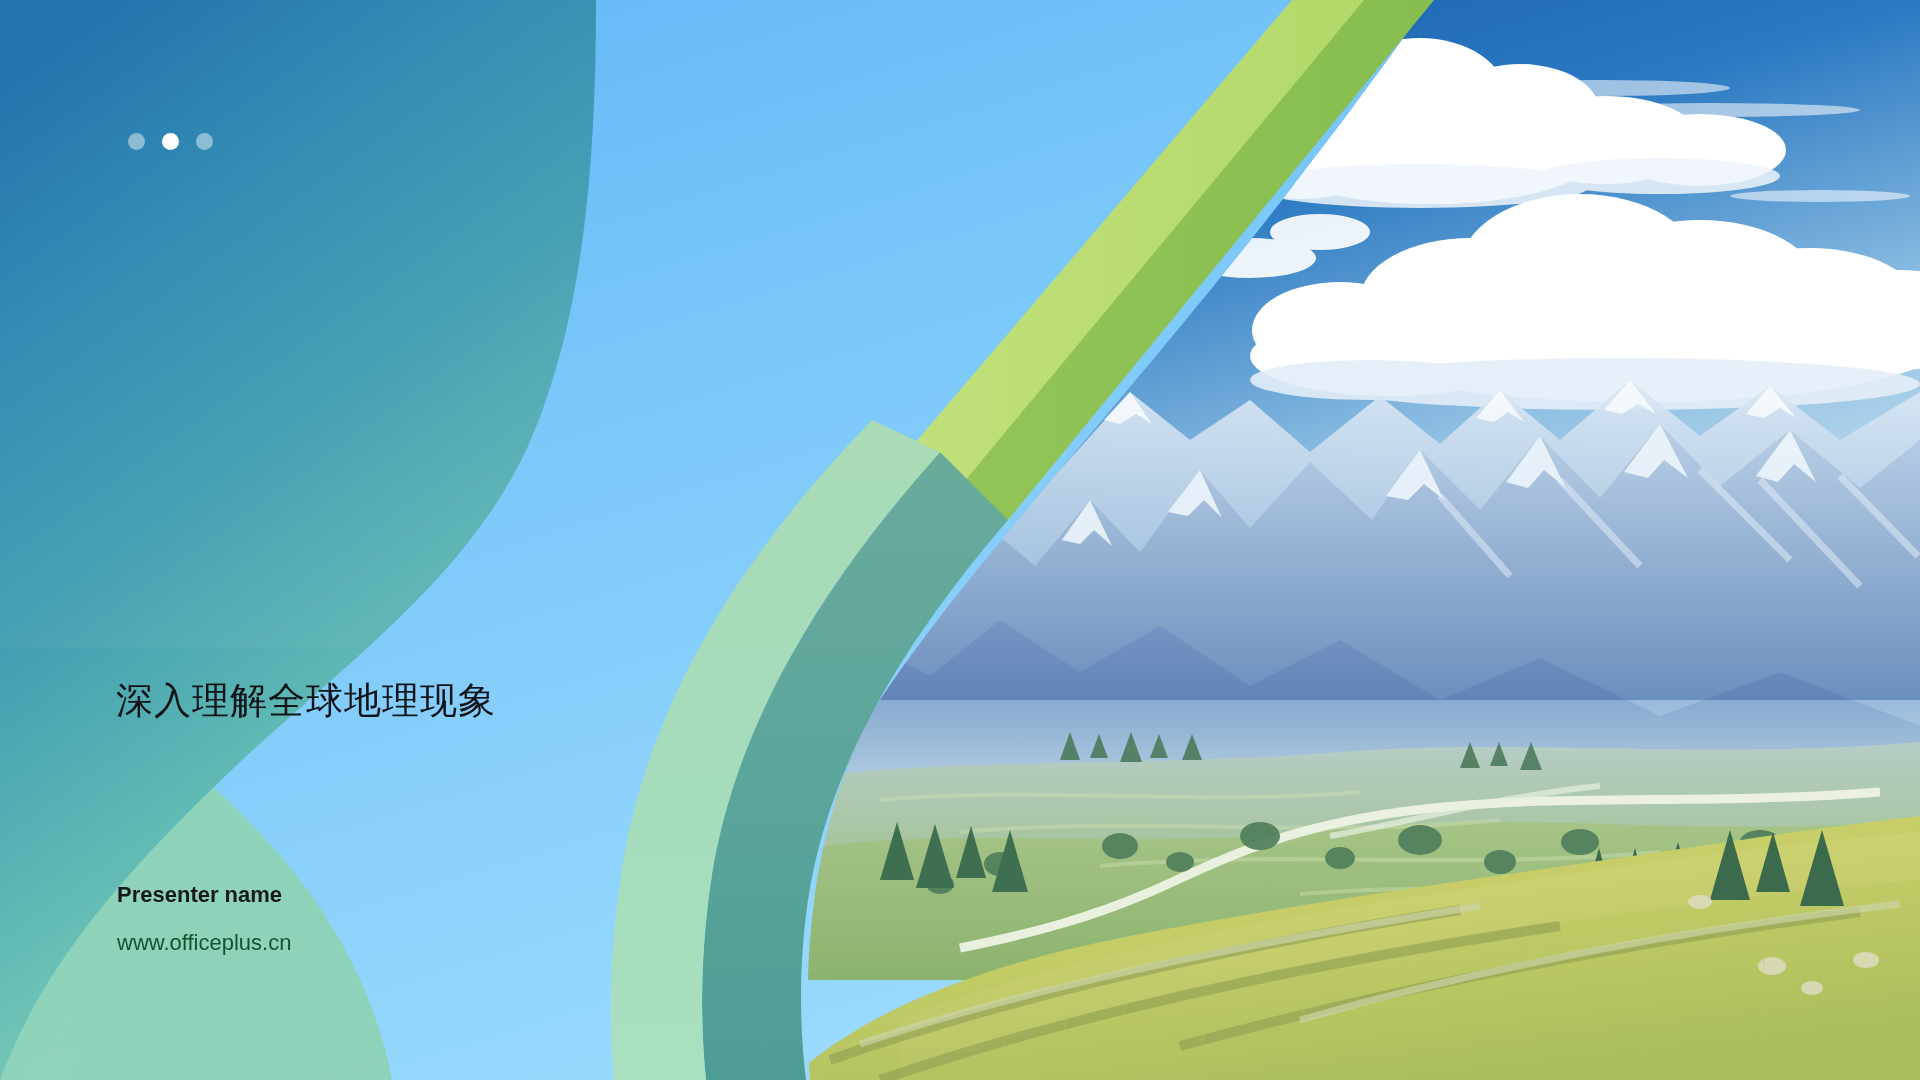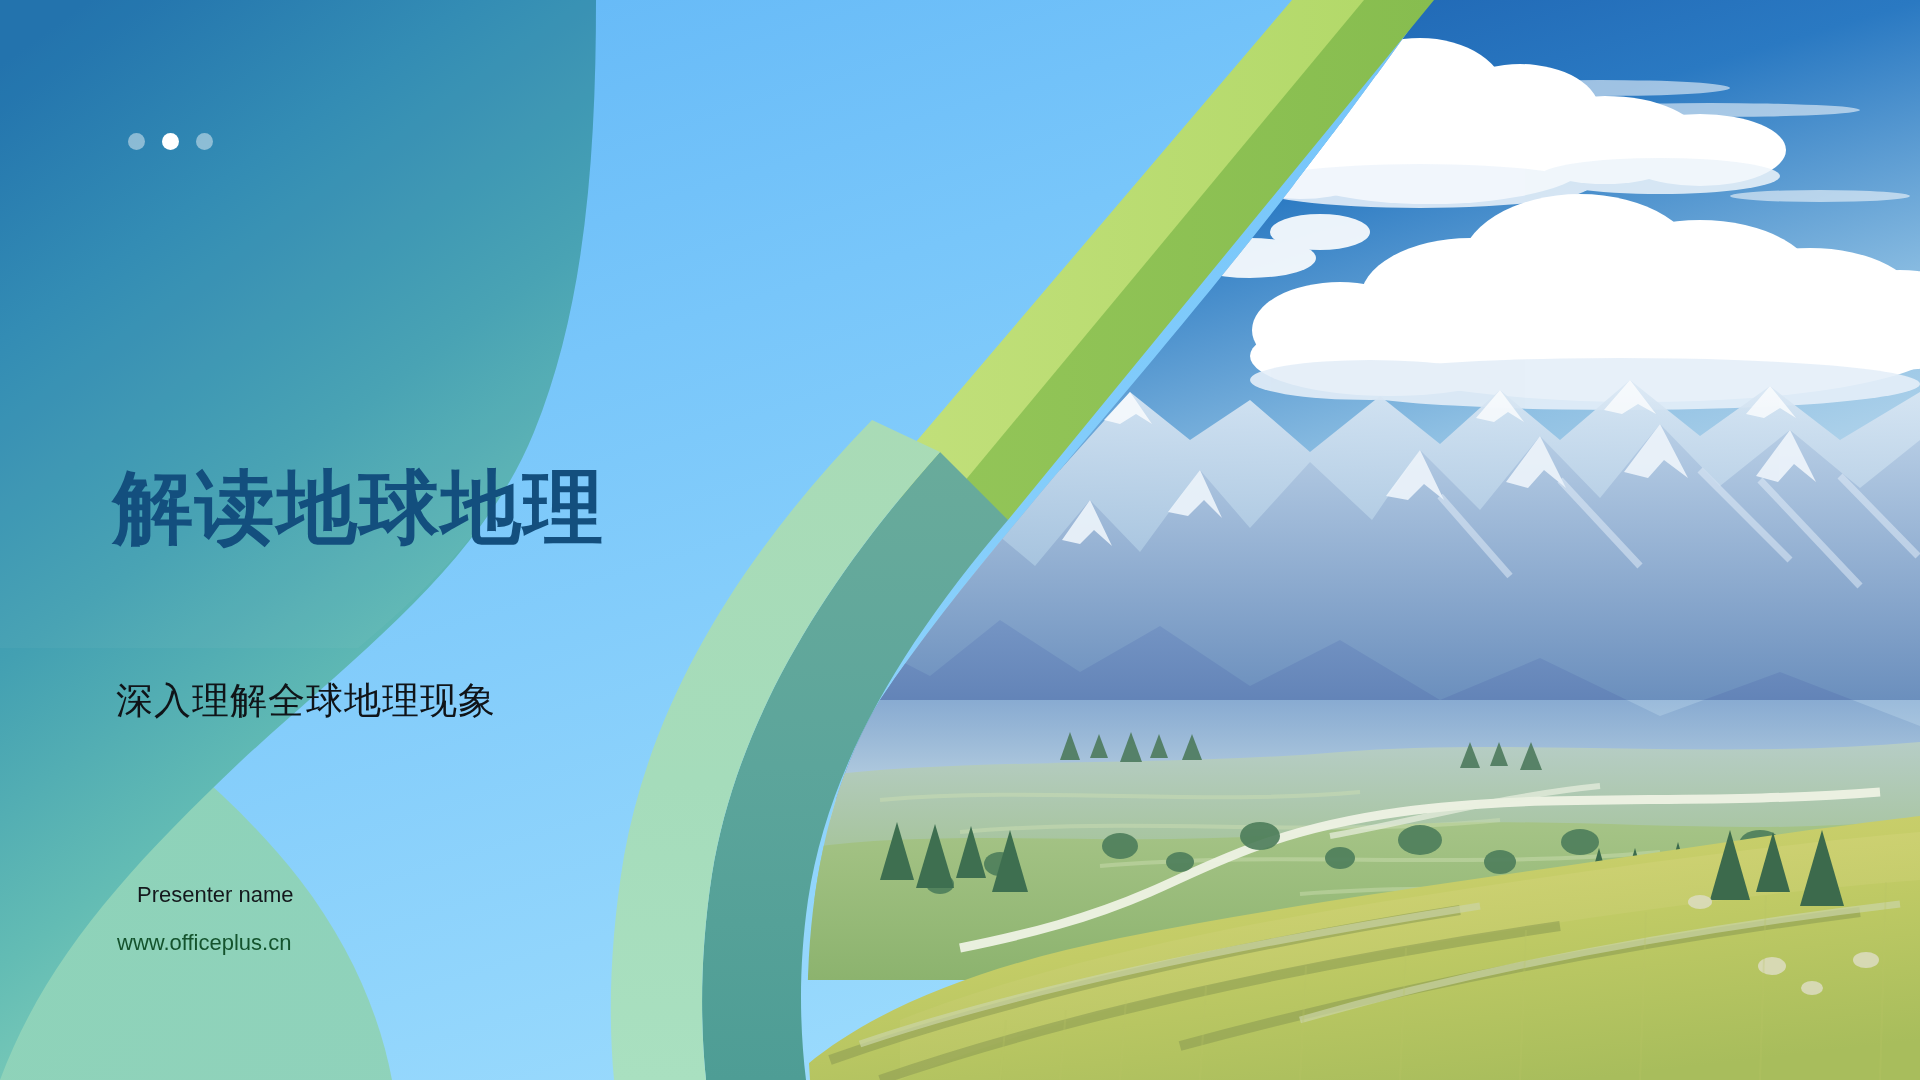--- a/index.html
+++ b/index.html
@@ -70,24 +70,23 @@
     color: #101418;
     white-space: nowrap;
     text-align: center;
   }
   .presenter {
     position: absolute;
     left: 117px;
     top: 882px;
     z-index: 40;
     font-size: 22px;
-    font-weight: 400;
+    font-weight: 700;
     color: #14181c;
     white-space: nowrap;
-    margin-left: 20px;
   }
   .website {
     position: absolute;
     left: 117px;
     top: 930px;
     z-index: 40;
     font-size: 22px;
     font-weight: 400;
     color: #14532d;
     white-space: nowrap;
@@ -451,21 +450,20 @@
              C 798 930, 820 794, 884 690
              C 1004 504, 1204 322, 1434 0 Z" fill="#6fb0a3" opacity="0.0"></path>
   </svg>
 
   <div class="dots">
     <span class="dot"></span>
     <span class="dot active"></span>
     <span class="dot"></span>
   </div>
 
-  <div class="title">解读地球地理</div>
 
   <div class="subtitle">深入理解全球地理现象</div>
 
   <div class="presenter">Presenter name</div>
 
   <div class="website">www.officeplus.cn</div>
 
 </div>
 
 </body></html>

